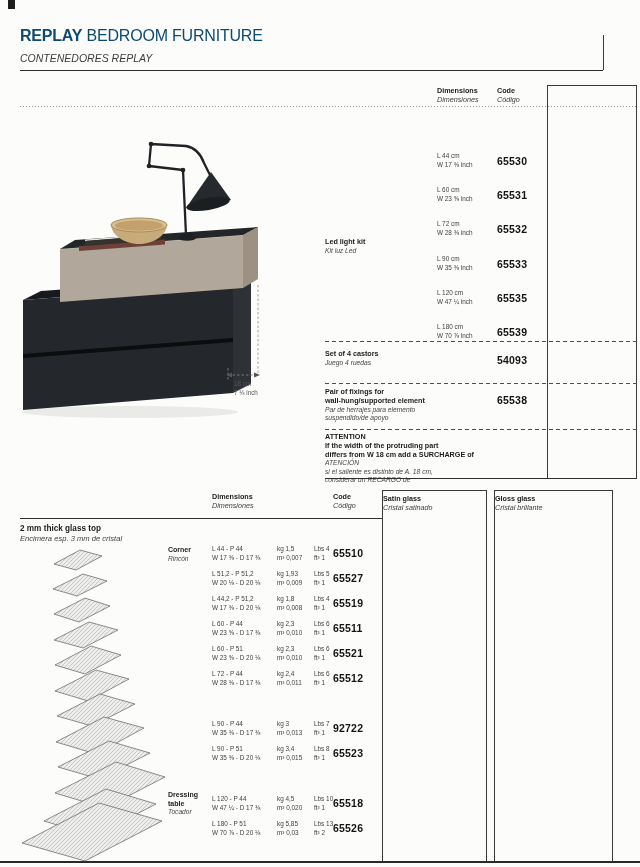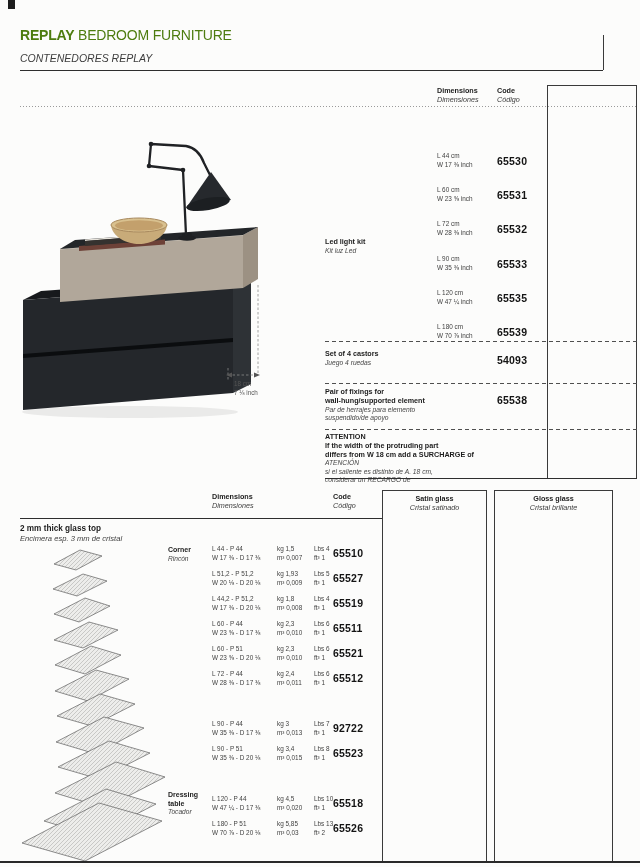--- a/index.html
+++ b/index.html
@@ -4,29 +4,29 @@
 <style>
   html,body{margin:0;padding:0;background:#e8e8e8}
   .page{position:relative;width:640px;height:867px;background:#fcfcfb;
         font-family:"Liberation Sans",sans-serif;color:#2b2b2b;overflow:hidden}
   .b{font-weight:bold}
   .rule{position:absolute;background:#2e2e2e;height:1px}
   .vrule{position:absolute;background:#3a3a3a;width:1px}
   .dotted{position:absolute;height:1px;background:repeating-linear-gradient(90deg,#9a9a9a 0 1px,transparent 1px 3px)}
   .dashed{position:absolute;height:1px;background:repeating-linear-gradient(90deg,#4f4f4f 0 4px,transparent 4px 7px)}
   .corner-mark{position:absolute;left:8px;top:0;width:7px;height:9px;background:#1d1d1d}
-  .title{position:absolute;left:20px;top:27px;font-size:14px;letter-spacing:-.2px;color:#4d7c0f;white-space:nowrap}
+  .title{position:absolute;left:20px;top:27px;font-size:16px;letter-spacing:-.2px;color:#0c4a6e;white-space:nowrap}
   .title .rest{font-weight:400}
   .subtitle{position:absolute;left:20px;top:52px;font-size:10.5px;font-style:italic;color:#3c3c3c}
   .colhead{position:absolute;font-size:7.2px;line-height:9px;white-space:nowrap}
   .colhead .en{font-weight:bold;display:block;color:#1c1c1c}
   .colhead .es{font-style:italic;display:block;color:#3d3d3d}
   .box{position:absolute;border:1px solid #3a3a3a;box-sizing:border-box}
   .box.no-bottom{border-bottom:none}
-  .box .head{text-align:center;padding-top:3px;font-size:7.2px;line-height:9px}
+  .box .head{padding-top:3px;font-size:7.2px;line-height:9px}
   .box .head .en{font-weight:bold;display:block;color:#1c1c1c}
   .box .head .es{font-style:italic;display:block;color:#3d3d3d}
   .led-row{position:absolute;left:437px;width:190px;height:20px}
   .led-dims{font-size:6.4px;line-height:8.8px;color:#3f3f3f;white-space:nowrap}
   .led-dims span{display:block}
   .led-code{position:absolute;left:60px;top:3px;font-size:10.5px;font-weight:bold;letter-spacing:.2px;color:#141414}
   .blk{position:absolute;left:325px;white-space:nowrap}
   .blk .bl{display:block;font-weight:bold;font-size:7.2px;line-height:8.8px;color:#1c1c1c}
   .blk .il{display:block;font-style:italic;font-size:6.7px;line-height:8.2px;color:#454545}
   .blk-code{position:absolute;left:497px;font-size:10.5px;font-weight:bold;letter-spacing:.2px;color:#141414}

